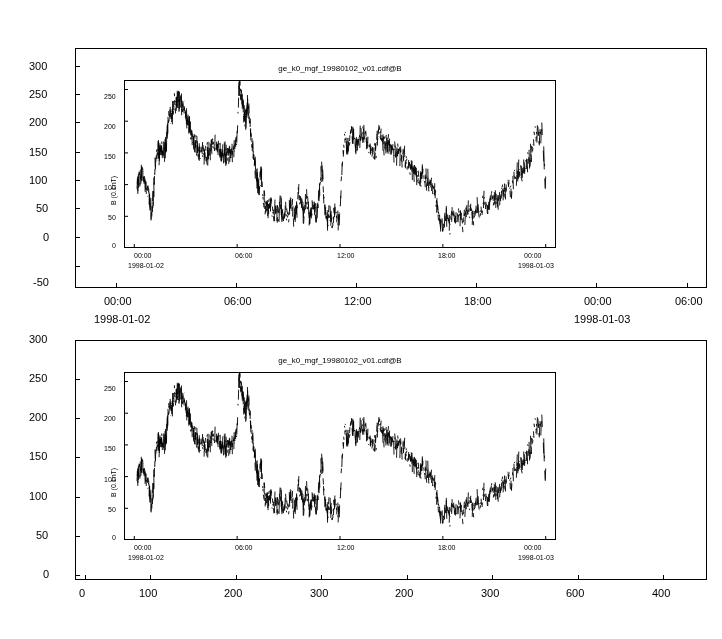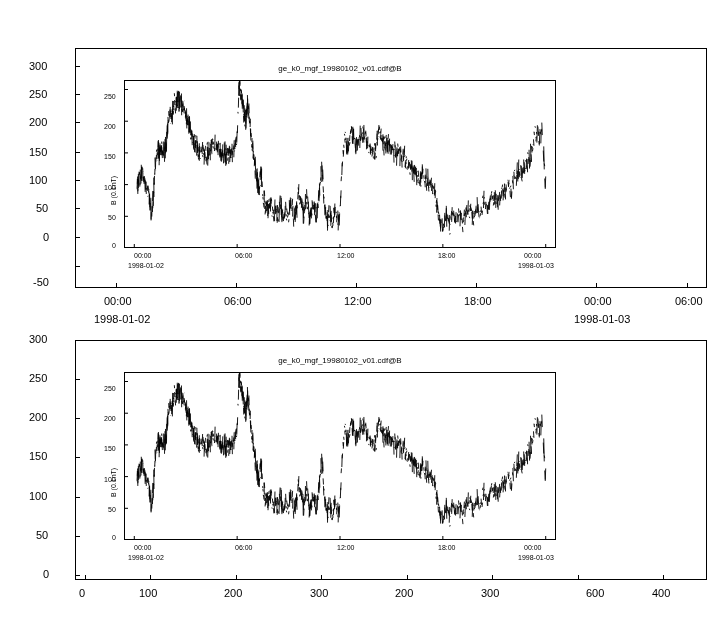--- a/index.html
+++ b/index.html
@@ -1205,21 +1205,21 @@
     <div class="tick-label" style="left:29px;top:160px;">100</div>
     <div class="tick-label" style="left:36px;top:199px;">50</div>
     <div class="tick-label" style="left:43px;top:238px;">0</div>
 
     <div class="tick-label" style="left:79px;top:257px;">0</div>
     <div class="tick-label" style="left:139px;top:257px;">100</div>
     <div class="tick-label" style="left:224px;top:257px;">200</div>
     <div class="tick-label" style="left:310px;top:257px;">300</div>
     <div class="tick-label" style="left:395px;top:257px;">200</div>
     <div class="tick-label" style="left:481px;top:257px;">300</div>
-    <div class="tick-label" style="left:566px;top:257px;margin-left:20px;">600</div>
+    <div class="tick-label" style="left:566px;top:257px;">600</div>
     <div class="tick-label" style="left:652px;top:257px;">400</div>
 
     <div class="frame" style="left:124px;top:42px;width:432px;height:168px;"></div>
 
     <div class="inner-title" style="left:124px;top:26px;width:432px;">ge_k0_mgf_19980102_v01.cdf@B</div>
 
     <div class="inner-ylabel" style="left:110px;top:167px;">B (0.1nT)</div>
 
     <div class="inner-tick" style="left:104px;top:55px;">250</div>
     <div class="inner-tick" style="left:104px;top:85px;">200</div>

